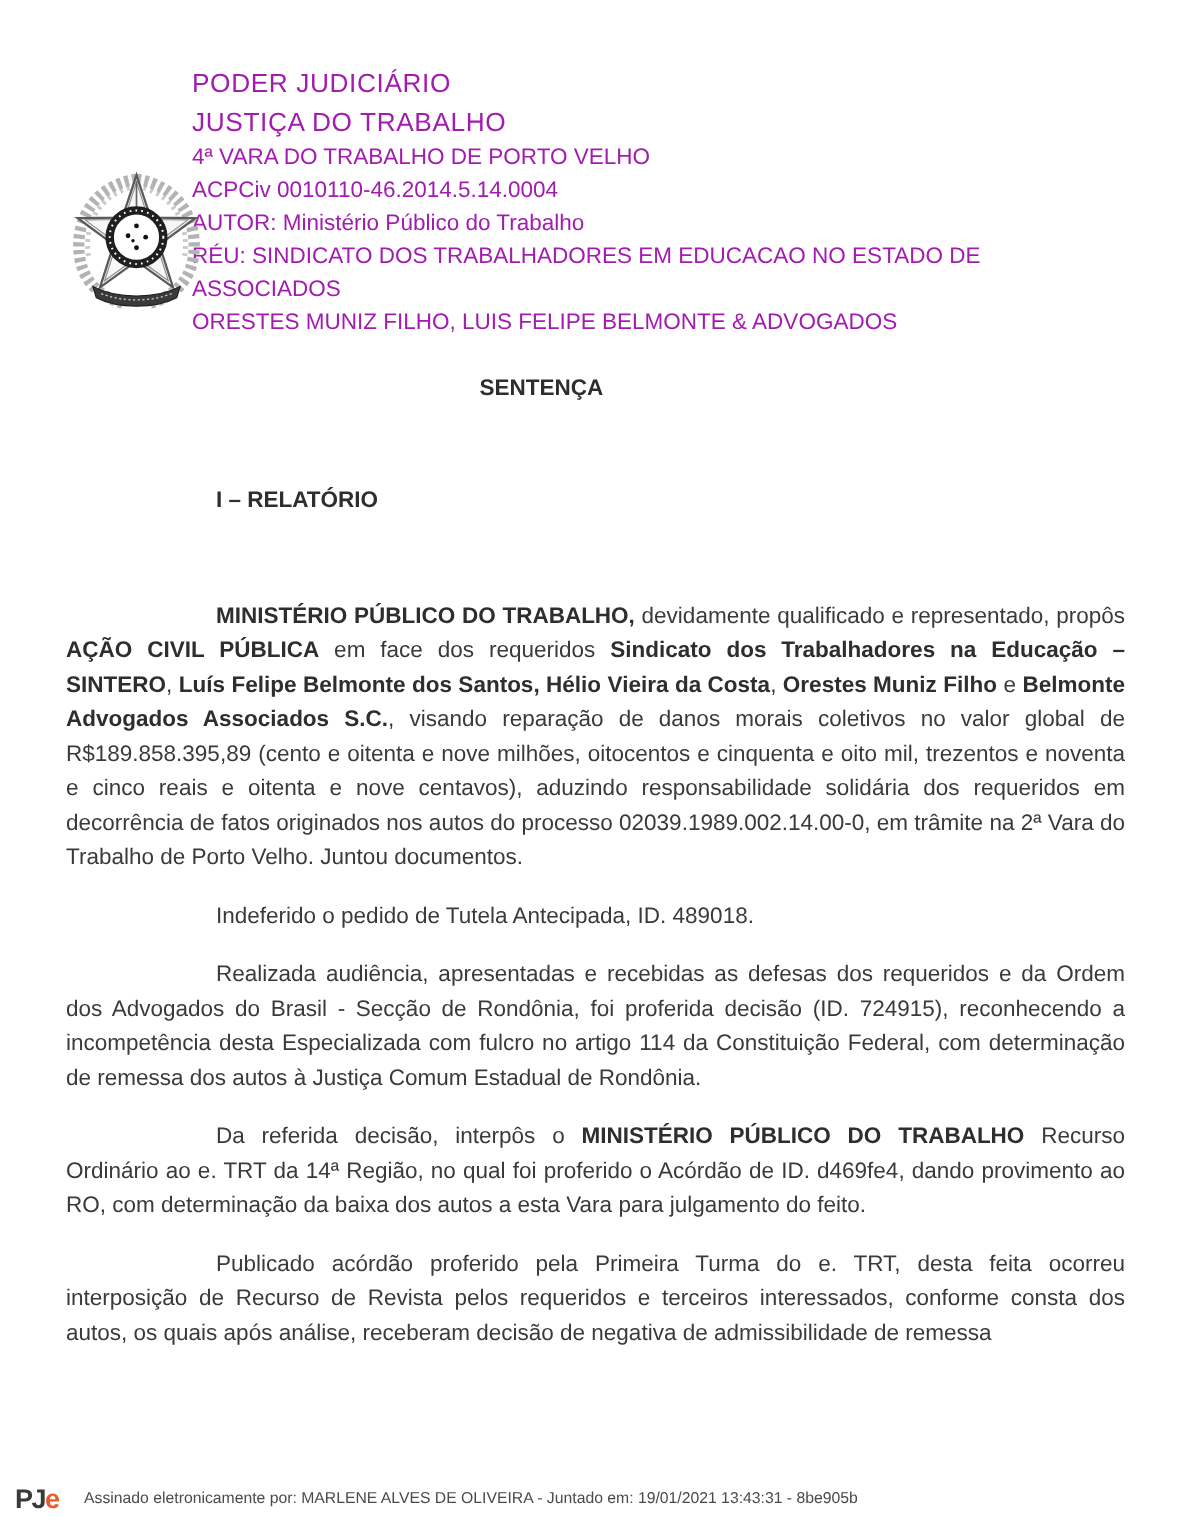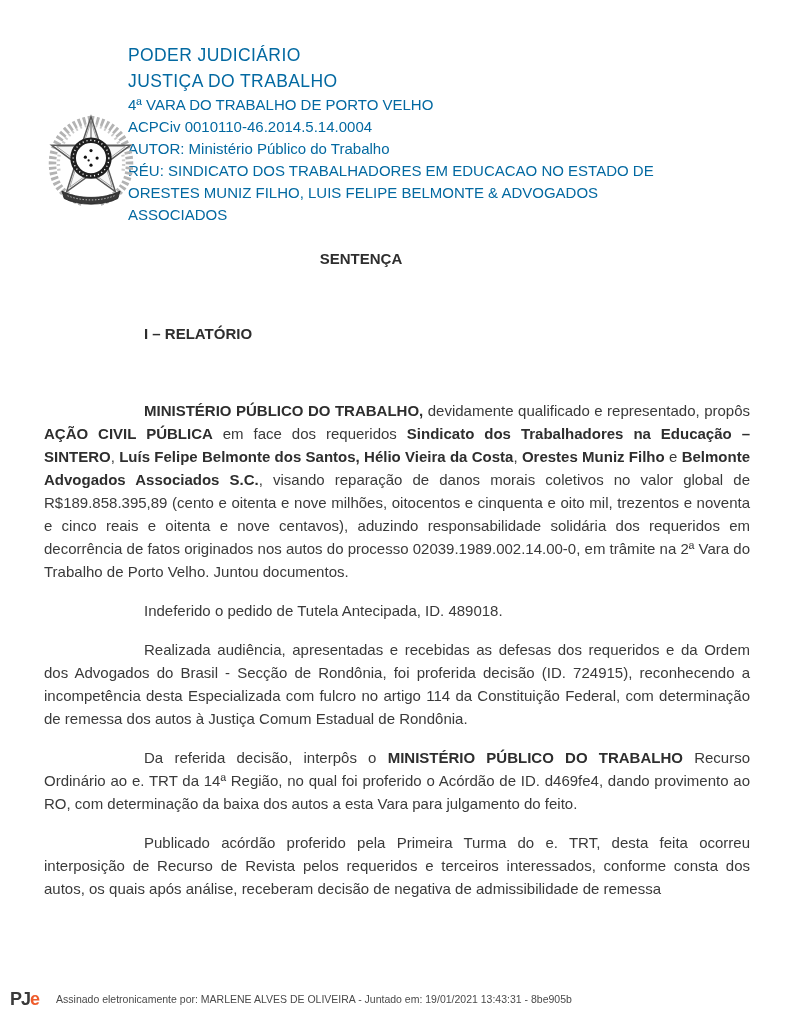--- a/index.html
+++ b/index.html
@@ -7,21 +7,21 @@
     position:relative;
     width:798px;height:1024px;
     background:#ffffff;
     font-family:"Liberation Sans", sans-serif;
     color:#383838;
     overflow:hidden;
   }
   
   .header{position:relative;}
   .coat{position:absolute;left:44px;top:112px;width:94px;height:96px;}
-  .header-text{margin-left:128px;padding-top:42px;padding-right:100px;color:#0369a1;}
+  .header-text{margin-left:128px;padding-top:42px;padding-right:100px;color:#a21caf;}
   .hl-large{font-size:17.5px;line-height:26px;letter-spacing:.4px;}
   .hl-small .hline{font-size:15px;line-height:22px;}
   .reu .hline{font-size:15px;line-height:22px;}
   
   .doc-title{
     position:relative;left:-38px;
     text-align:center;font-weight:700;font-size:15px;line-height:23px;
     margin-top:21px;color:#2e2e2e;
   }
   .section-heading{
@@ -89,22 +89,22 @@
     <div class="header-text">
       <div class="hl-large">PODER JUDICIÁRIO</div>
       <div class="hl-large">JUSTIÇA DO TRABALHO</div>
       <div class="hl-small">
           <div class="hline">4ª VARA DO TRABALHO DE PORTO VELHO</div>
           <div class="hline">ACPCiv 0010110-46.2014.5.14.0004</div>
           <div class="hline">AUTOR: Ministério Público do Trabalho</div>
         </div>
       <div class="reu">
           <div class="hline">RÉU: SINDICATO DOS TRABALHADORES EM EDUCACAO NO ESTADO DE</div>
+          <div class="hline">ASSOCIADOS</div>
           <div class="hline">ORESTES MUNIZ FILHO, LUIS FELIPE BELMONTE &amp; ADVOGADOS</div>
-          <div class="hline">ASSOCIADOS</div>
         </div>
     </div>
   </div>
 
   <div class="doc-title">SENTENÇA</div>
 
   <div class="section-heading">I – RELATÓRIO</div>
 
   <div class="body-text">
       <p><span class="b">MINISTÉRIO PÚBLICO DO TRABALHO,</span><span> devidamente qualificado e representado, propôs </span><span class="b">AÇÃO CIVIL PÚBLICA</span><span> em face dos requeridos </span><span class="b">Sindicato dos Trabalhadores na Educação – SINTERO</span><span>, </span><span class="b">Luís Felipe Belmonte dos Santos, Hélio Vieira da Costa</span><span>, </span><span class="b">Orestes Muniz Filho</span><span> e </span><span class="b">Belmonte Advogados Associados S.C.</span><span>, visando reparação de danos morais coletivos no valor global de R$189.858.395,89 (cento e oitenta e nove milhões, oitocentos e cinquenta e oito mil, trezentos e noventa e cinco reais e oitenta e nove centavos), aduzindo responsabilidade solidária dos requeridos em decorrência de fatos originados nos autos do processo 02039.1989.002.14.00-0, em trâmite na 2ª Vara do Trabalho de Porto Velho. Juntou documentos.</span></p>

